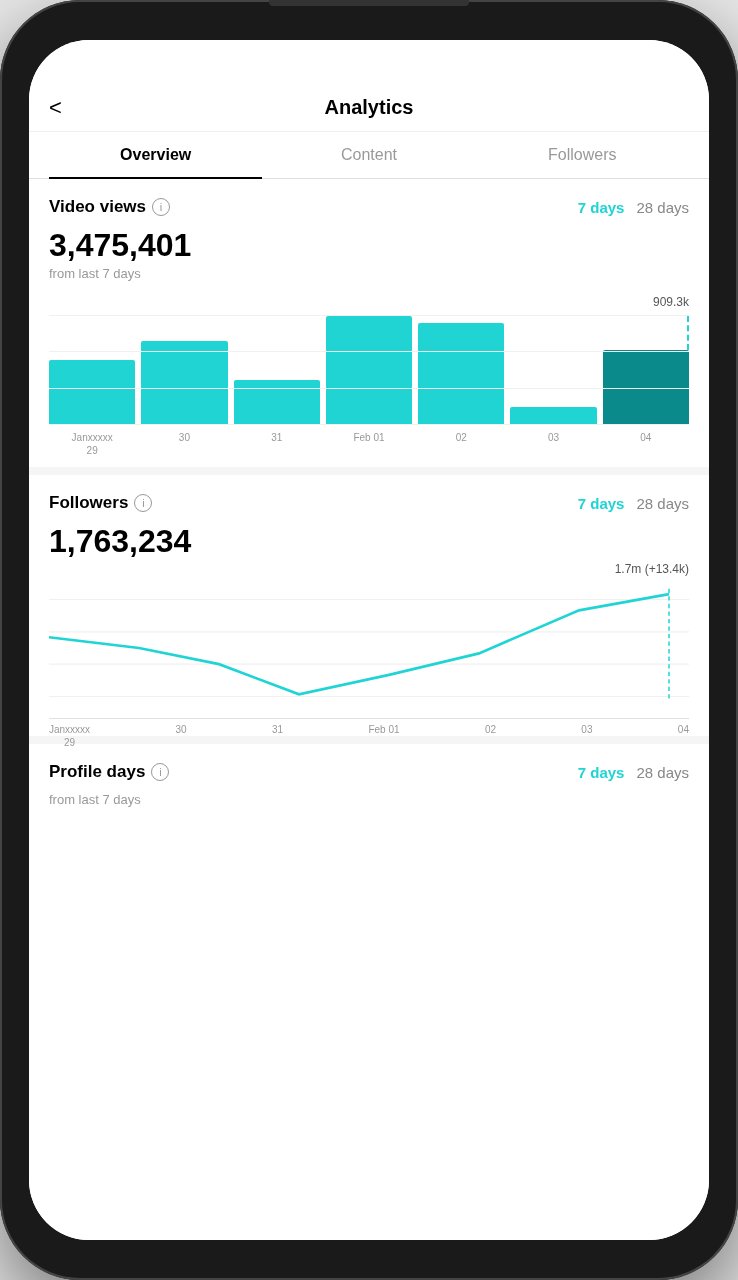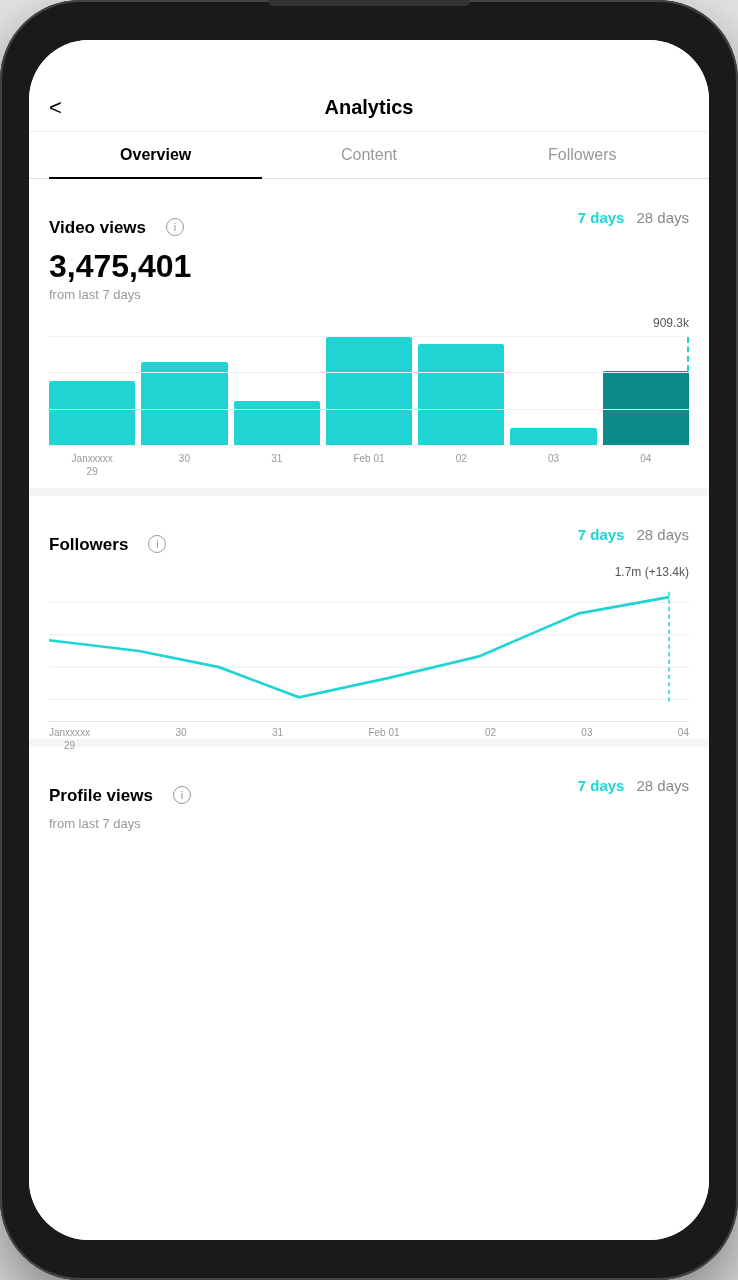--- a/index.html
+++ b/index.html
@@ -103,23 +103,22 @@
       border-bottom: 8px solid #f5f5f5;
     }
     .section-header {
       display: flex;
       align-items: center;
       justify-content: space-between;
       margin-bottom: 10px;
     }
     .section-title-row {
       display: flex;
-      align-items: flex-start;
-      gap: 20px;
-      margin-top: 21px;
+      align-items: center;
+      gap: 6px;
     }
     .section-title {
       font-size: 17px;
       font-weight: 700;
       color: #000;
     }
     .info-icon {
       width: 18px;
       height: 18px;
       border-radius: 50%;
@@ -351,20 +350,21 @@
         <div class="section-header">
           <div class="section-title-row">
             <span class="section-title">Followers</span>
             <div class="info-icon">i</div>
           </div>
           <div class="period-btns">
             <span class="period-btn active">7 days</span>
             <span class="period-btn inactive">28 days</span>
           </div>
         </div>
+        <div class="stat-number">1,763,234</div>
 
         <div class="line-chart-area">
           <div class="chart-label-top-line">1.7m (+13.4k)</div>
           <svg class="line-chart-svg" viewBox="0 0 640 130" preserveAspectRatio="none">
 
             <line x1="0" y1="20" x2="640" y2="20" stroke="#f0f0f0" stroke-width="1"></line>
             <line x1="0" y1="50" x2="640" y2="50" stroke="#f0f0f0" stroke-width="1"></line>
             <line x1="0" y1="80" x2="640" y2="80" stroke="#f0f0f0" stroke-width="1"></line>
             <line x1="0" y1="110" x2="640" y2="110" stroke="#f0f0f0" stroke-width="1"></line>
 
@@ -381,21 +381,21 @@
             <span class="x-label-line">02</span>
             <span class="x-label-line">03</span>
             <span class="x-label-line">04</span>
           </div>
         </div>
       </div>
 
       <div class="section" style="border-bottom:none;">
         <div class="section-header">
           <div class="section-title-row">
-            <span class="section-title">Profile views</span>
+            <span class="section-title">Profile days</span>
             <div class="info-icon">i</div>
           </div>
           <div class="period-btns">
             <span class="period-btn active">7 days</span>
             <span class="period-btn inactive">28 days</span>
           </div>
         </div>
         <div class="stat-sub">from last 7 days</div>
       </div>
 

